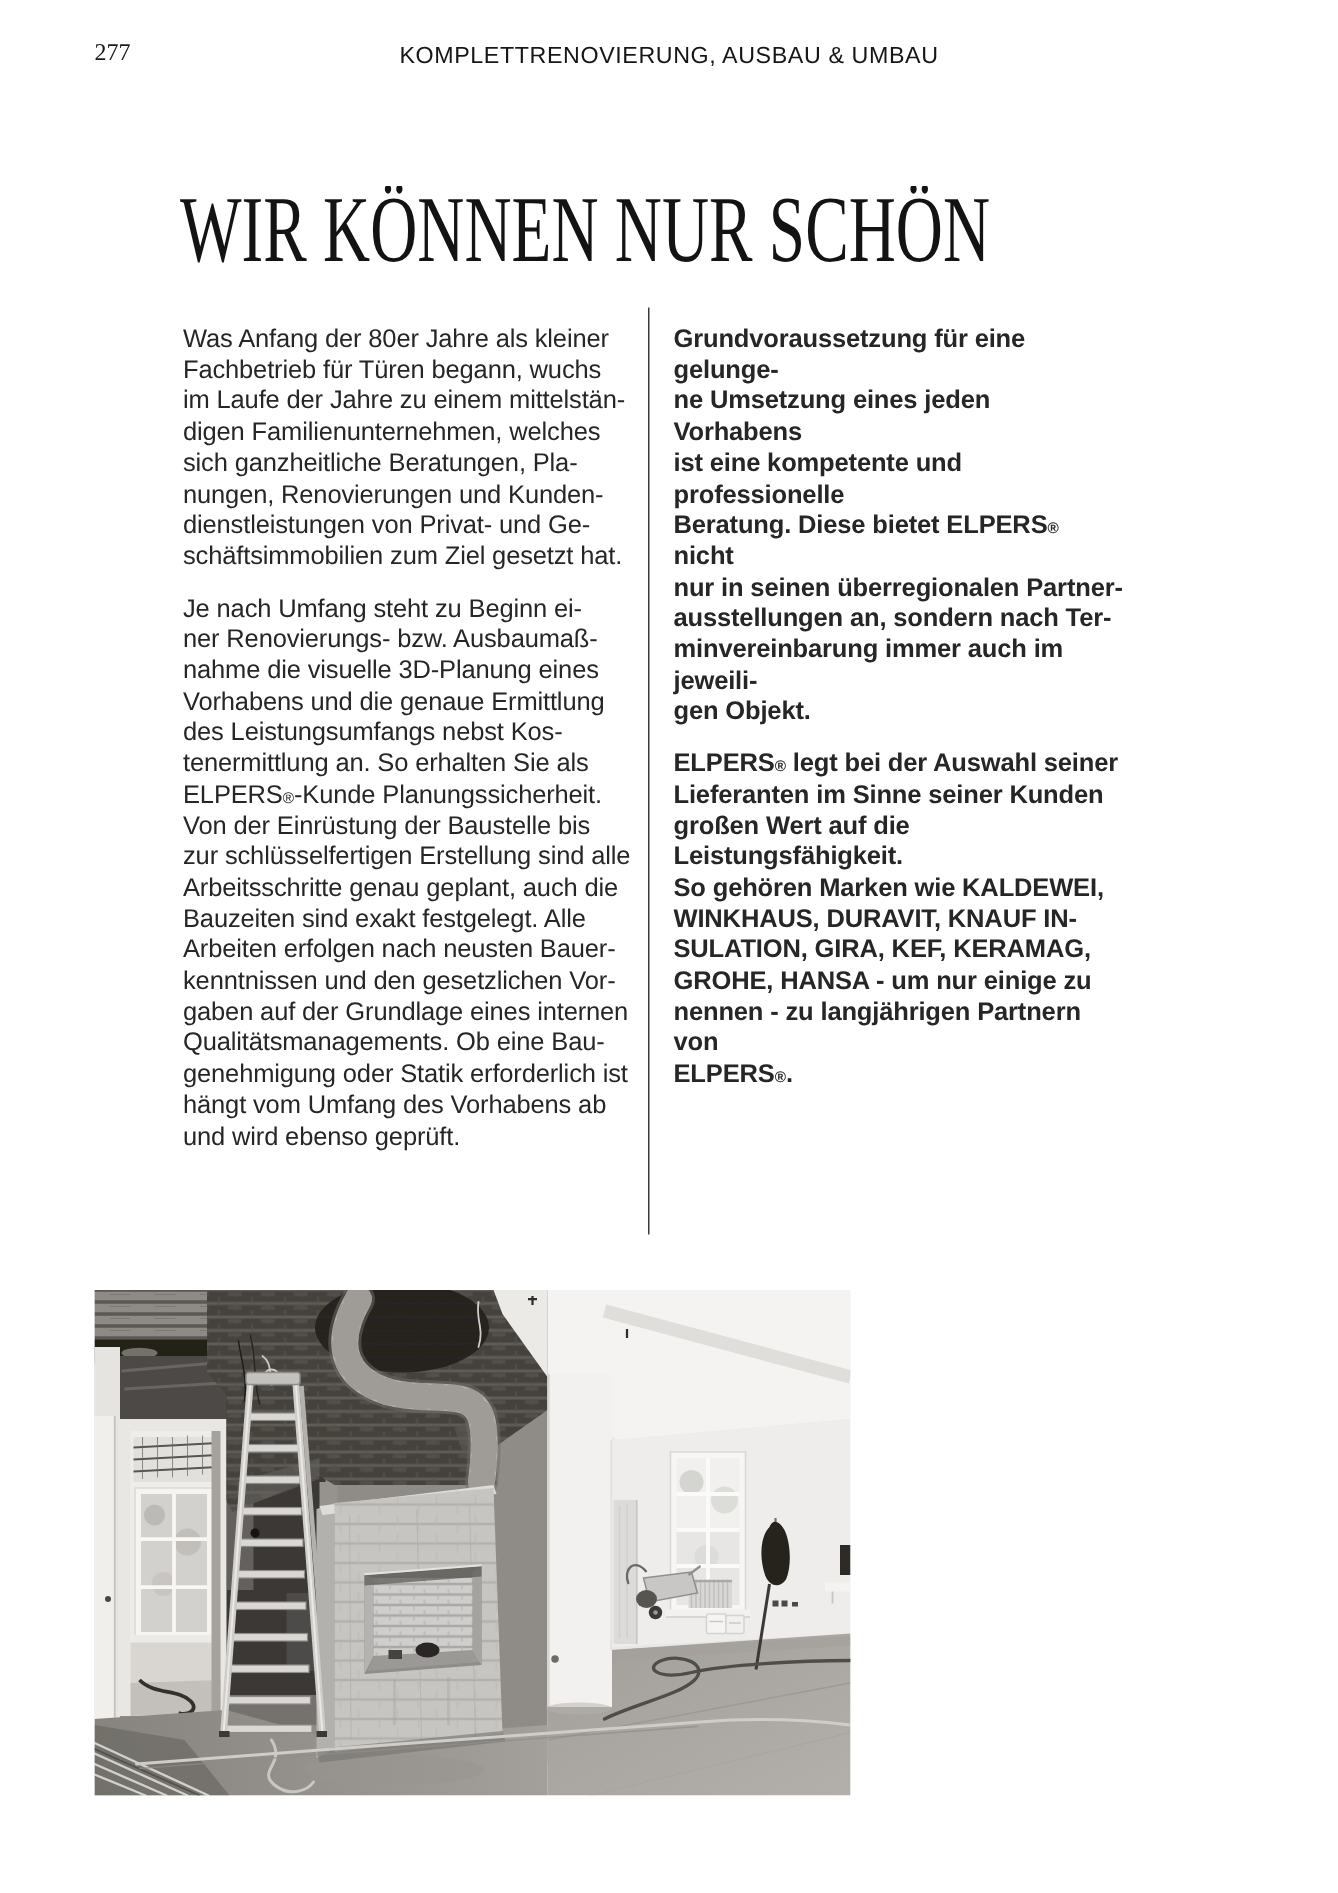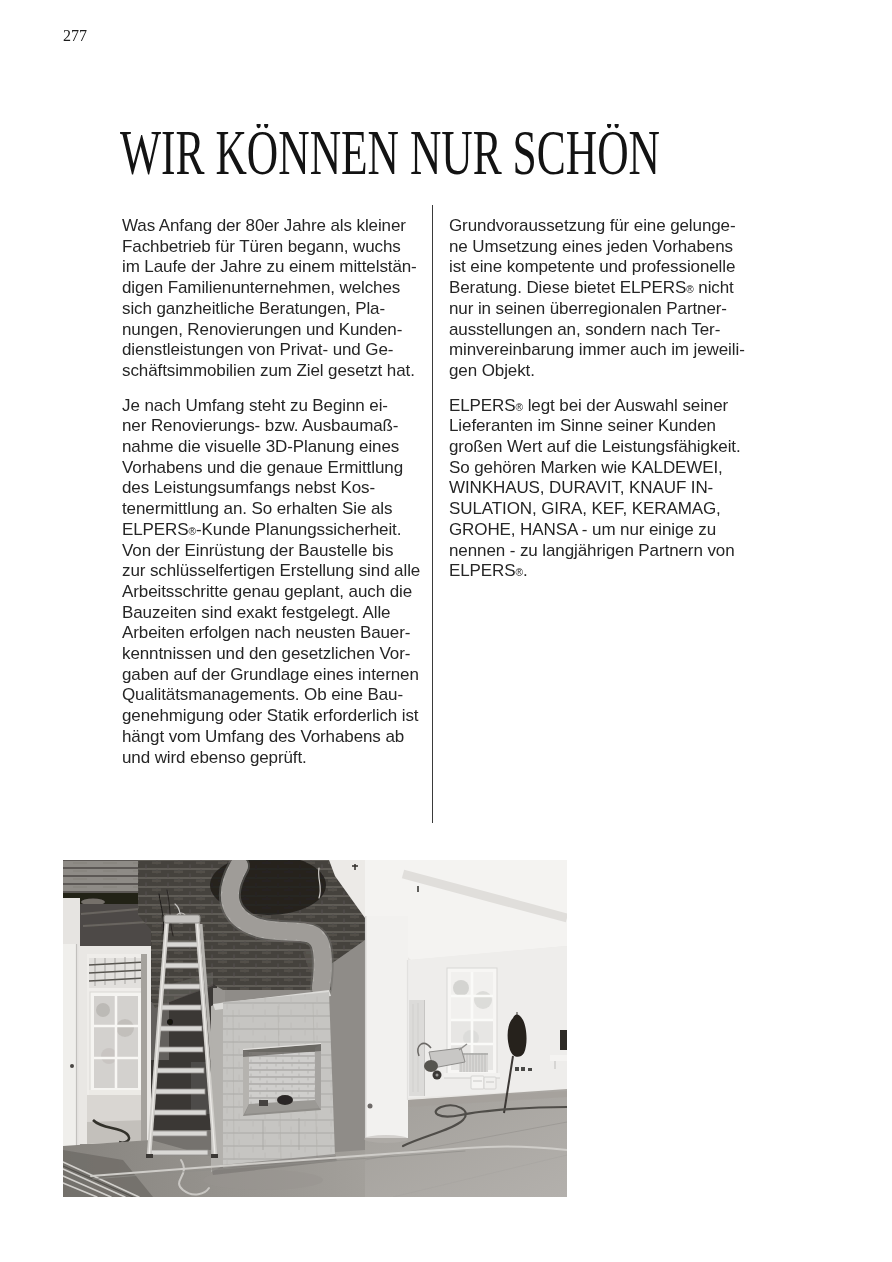--- a/index.html
+++ b/index.html
@@ -20,35 +20,36 @@
     position:absolute;left:0;right:0;top:29px;
     text-align:center;
     font-size:15.5px;letter-spacing:.4px;color:#161616;
   }
   .title-svg{position:absolute;left:119px;top:124px;}
   .col{
     position:absolute;top:216px;
     font-size:17px;line-height:20.7px;letter-spacing:-0.1px;color:#262626;
   }
   .col-left{left:122px;width:312px;}
-  .col-right{left:449px;width:300px;}
+  .col-right{left:449px;width:300px;font-weight:bold;}
   .para{white-space:pre-line;margin:0 0 14px 0;}
   sup.reg{font-size:60%;line-height:0;vertical-align:38%;letter-spacing:0;}
   .divider{
     position:absolute;left:432px;top:205px;width:1px;height:618px;
     background:#3a3a3a;
   }
   .photo{position:absolute;left:63px;top:860px;width:504px;height:337px;}
 </style>
 </head>
 <body>
 
 <div class="page">
 
   <div class="pagenum">277</div>
+  <div class="runhead">KOMPLETTRENOVIERUNG, AUSBAU &amp; UMBAU</div>
 
   <svg class="title-svg" width="552" height="64">
     <text x="1" y="50" font-family="Liberation Serif, DejaVu Serif, serif" font-size="63" fill="#131313" textLength="540" lengthAdjust="spacingAndGlyphs">WIR KÖNNEN NUR SCHÖN</text>
   </svg>
 
   <div class="col col-left">
     <p class="para">Was Anfang der 80er Jahre als kleiner
 Fachbetrieb für Türen begann, wuchs
 im Laufe der Jahre zu einem mittelstän-
 digen Familienunternehmen, welches

